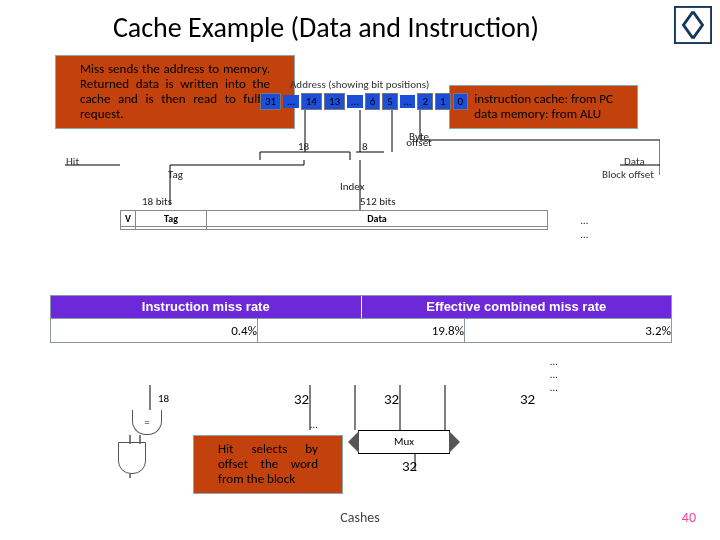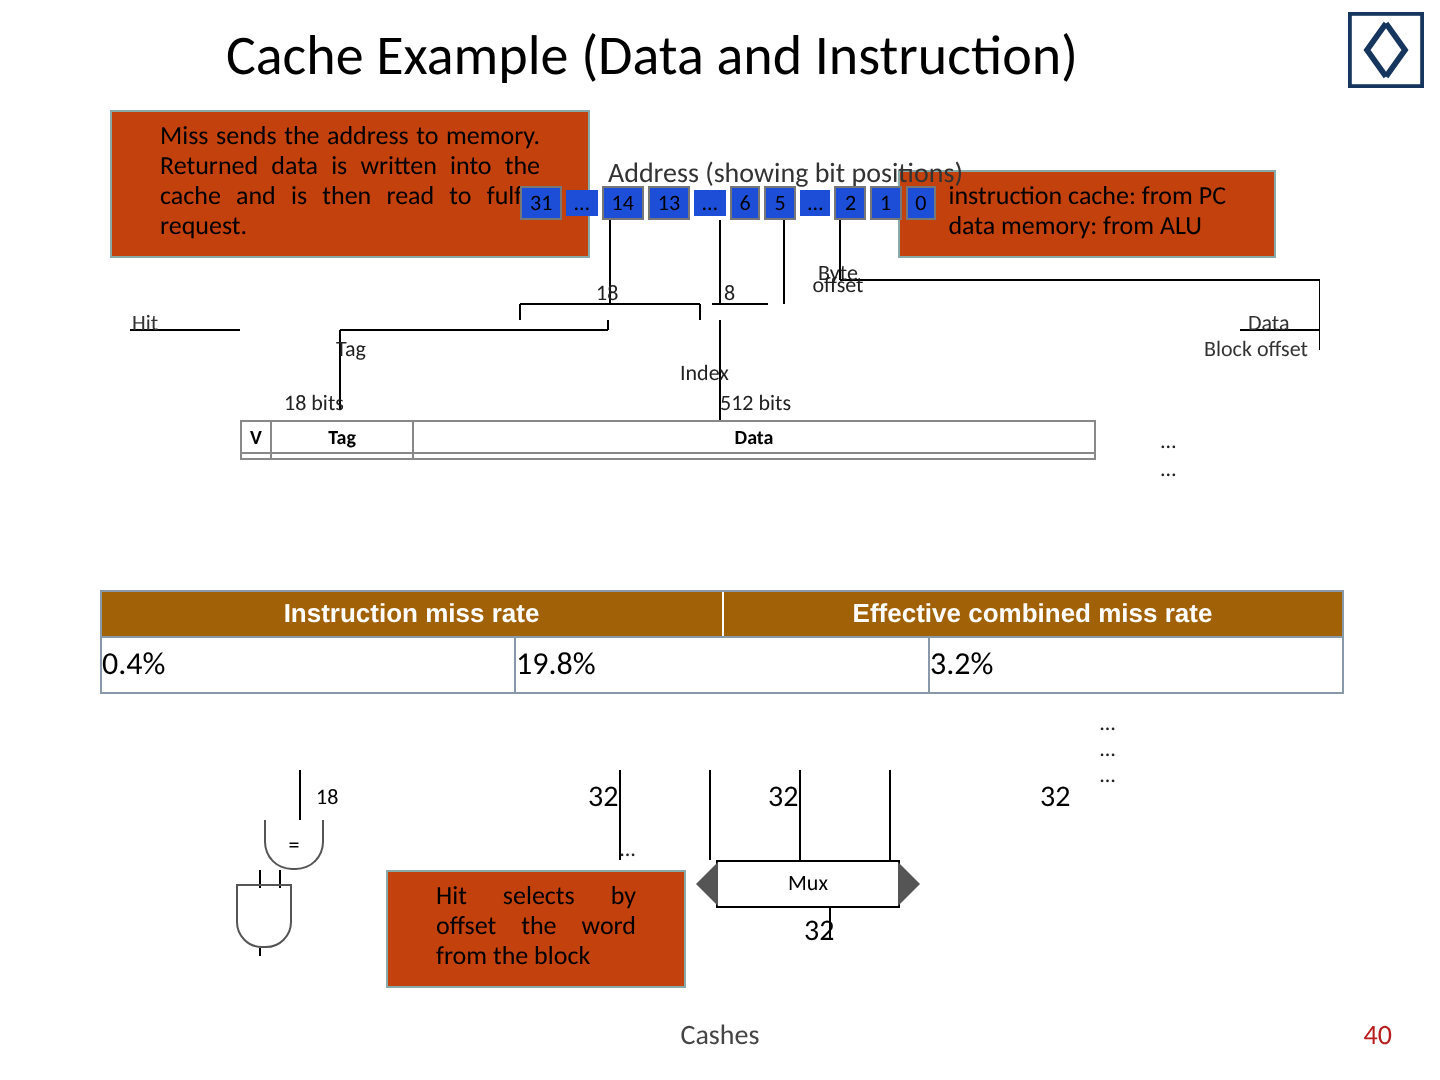--- a/index.html
+++ b/index.html
@@ -4,47 +4,47 @@
 <style>
   html,body{margin:0;padding:0;font-family:"Calibri","Segoe UI",sans-serif;background:#fff;color:#000}
   .slide{position:relative;width:720px;height:540px;overflow:hidden}
   .title{position:absolute;top:10px;left:0;width:652px;text-align:center;font-size:28px}
   .logo{position:absolute;top:6px;right:8px;width:38px;height:38px}
   .callout{position:absolute;background:#c2410c;border:1px solid #8aa;padding:6px 24px;font-size:13px;line-height:1.15;font-weight:400}
   .callout.miss{top:55px;left:55px;width:190px;text-align:justify}
   .callout.src{top:85px;right:82px}
   .callout.hit{top:435px;left:193px;width:100px;text-align:justify}
   .footer-left{position:absolute;bottom:14px;left:0;width:720px;text-align:center;font-size:14px;color:#444}
-  .footer-right{position:absolute;bottom:14px;right:24px;font-size:14px;color:#b91c1c}
+  .footer-right{position:absolute;bottom:14px;right:24px;font-size:14px;color:#ec4899}
 
   .diagram{position:absolute;top:60px;left:60px;width:600px;height:420px}
 
   
-  .addr-lbl{position:absolute;top:18px;left:244px;font-size:14px;color:#333}
+  .addr-lbl{position:absolute;top:18px;left:230px;font-size:11px;color:#333}
   .bits{position:absolute;top:32px;left:200px;height:18px;display:flex;align-items:center;font-size:11px}
   .bits span{border:1px solid #777;padding:1px 4px;background:#1d4ed8;margin-right:2px}
   .bits .dots{border:none;padding:0 4px}
   .out-lbl{position:absolute;font-size:11px;color:#333}
   .lbl{position:absolute;font-size:11px;color:#222}
 
   
   .cache{position:absolute;top:150px;left:60px;width:450px}
   .cache table{border-collapse:collapse;font-size:10px}
   .cache th,.cache td{border:1px solid #888;padding:1px 0;text-align:center}
   .cache th.v{width:14px}
   .cache th.tag{width:70px}
   .cache th.data{width:340px}
 
   
   .missbox{position:absolute;top:235px;left:-10px;width:620px;border:1px solid #89a;background:#fff}
   .missbox .hdr{display:flex}
-  .missbox .hdr div{flex:1;background:#a16207;color:#fff;font:700 13px/22px Arial;text-align:center;border-right:1px solid #fff}
+  .missbox .hdr div{flex:1;background:#6d28d9;color:#fff;font:700 13px/22px Arial;text-align:center;border-right:1px solid #fff}
   .missbox .hdr div:last-child{border-right:none}
   .missbox .row{display:flex}
-  .missbox .row div{flex:1;border-top:1px solid #89a;border-right:1px solid #89a;text-align:left;font-size:16px;padding:4px 0}
+  .missbox .row div{flex:1;border-top:1px solid #89a;border-right:1px solid #89a;text-align:right;font-size:13px;padding:4px 0}
   .missbox .row div:last-child{border-right:none}
 
   
   .num18{position:absolute;top:332px;left:98px;font-size:11px}
   .num32{position:absolute;font-size:15px}
   .eqgate{position:absolute;top:350px;left:72px;width:28px;height:24px;border:1px solid #555;border-top:none;border-radius:0 0 14px 14px;display:flex;align-items:center;justify-content:center;font-size:11px}
   .andgate{position:absolute;top:382px;left:58px;width:26px;height:30px;border:1px solid #555;border-top-left-radius:13px;border-top-right-radius:13px;transform:rotate(180deg)}
   .muxbox{position:absolute;top:370px;left:298px;width:90px;height:22px;border:1px solid #000000;background:#fff;text-align:center;font-size:11px;line-height:22px}
   .muxbox::before,.muxbox::after{content:"";position:absolute;top:0;width:0;height:0;border-top:11px solid transparent;border-bottom:11px solid transparent}
   .muxbox::before{left:-11px;border-right:11px solid #555}

